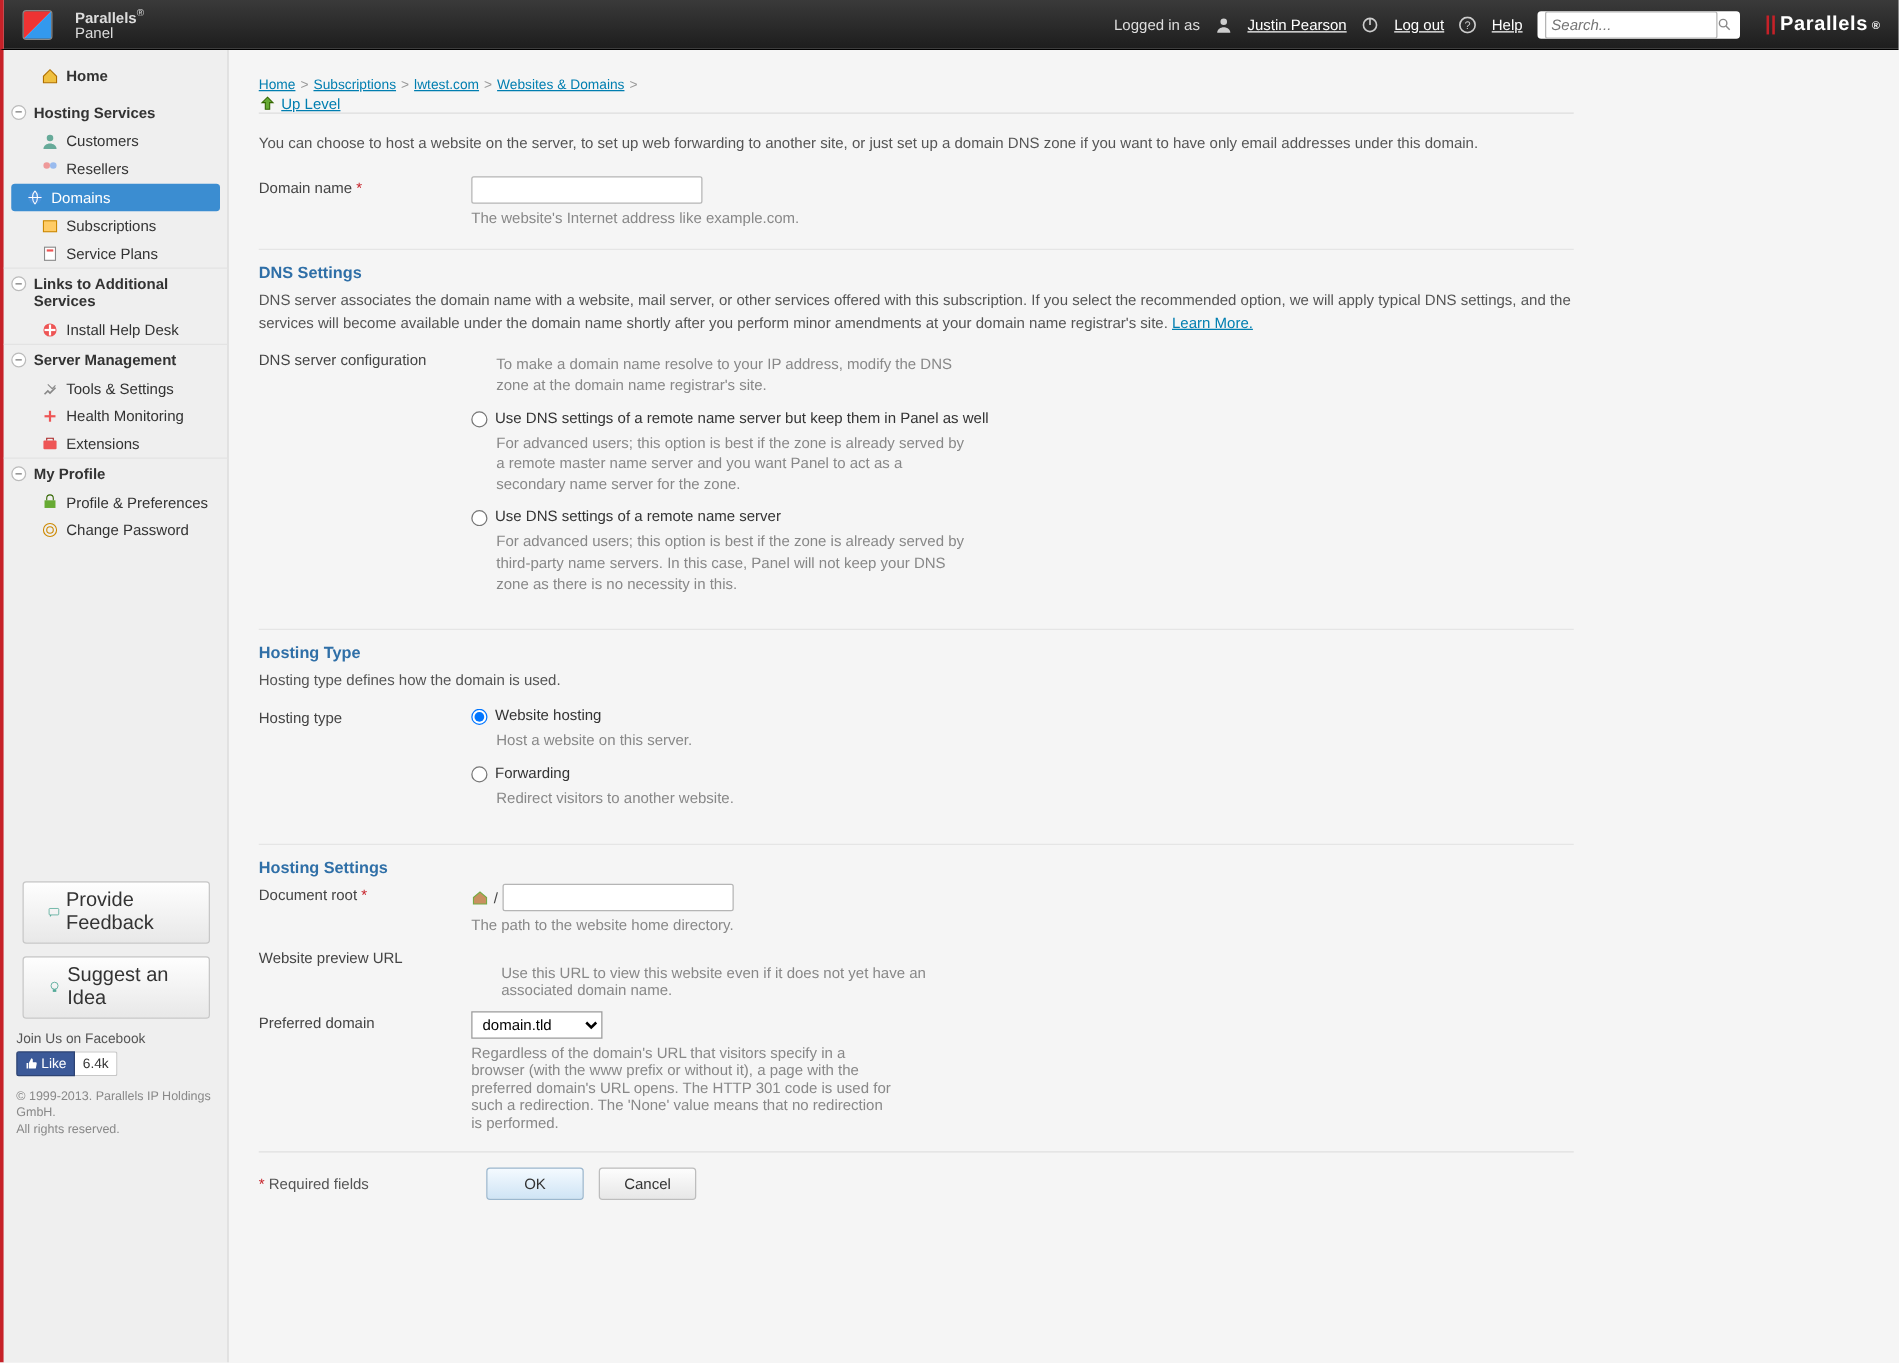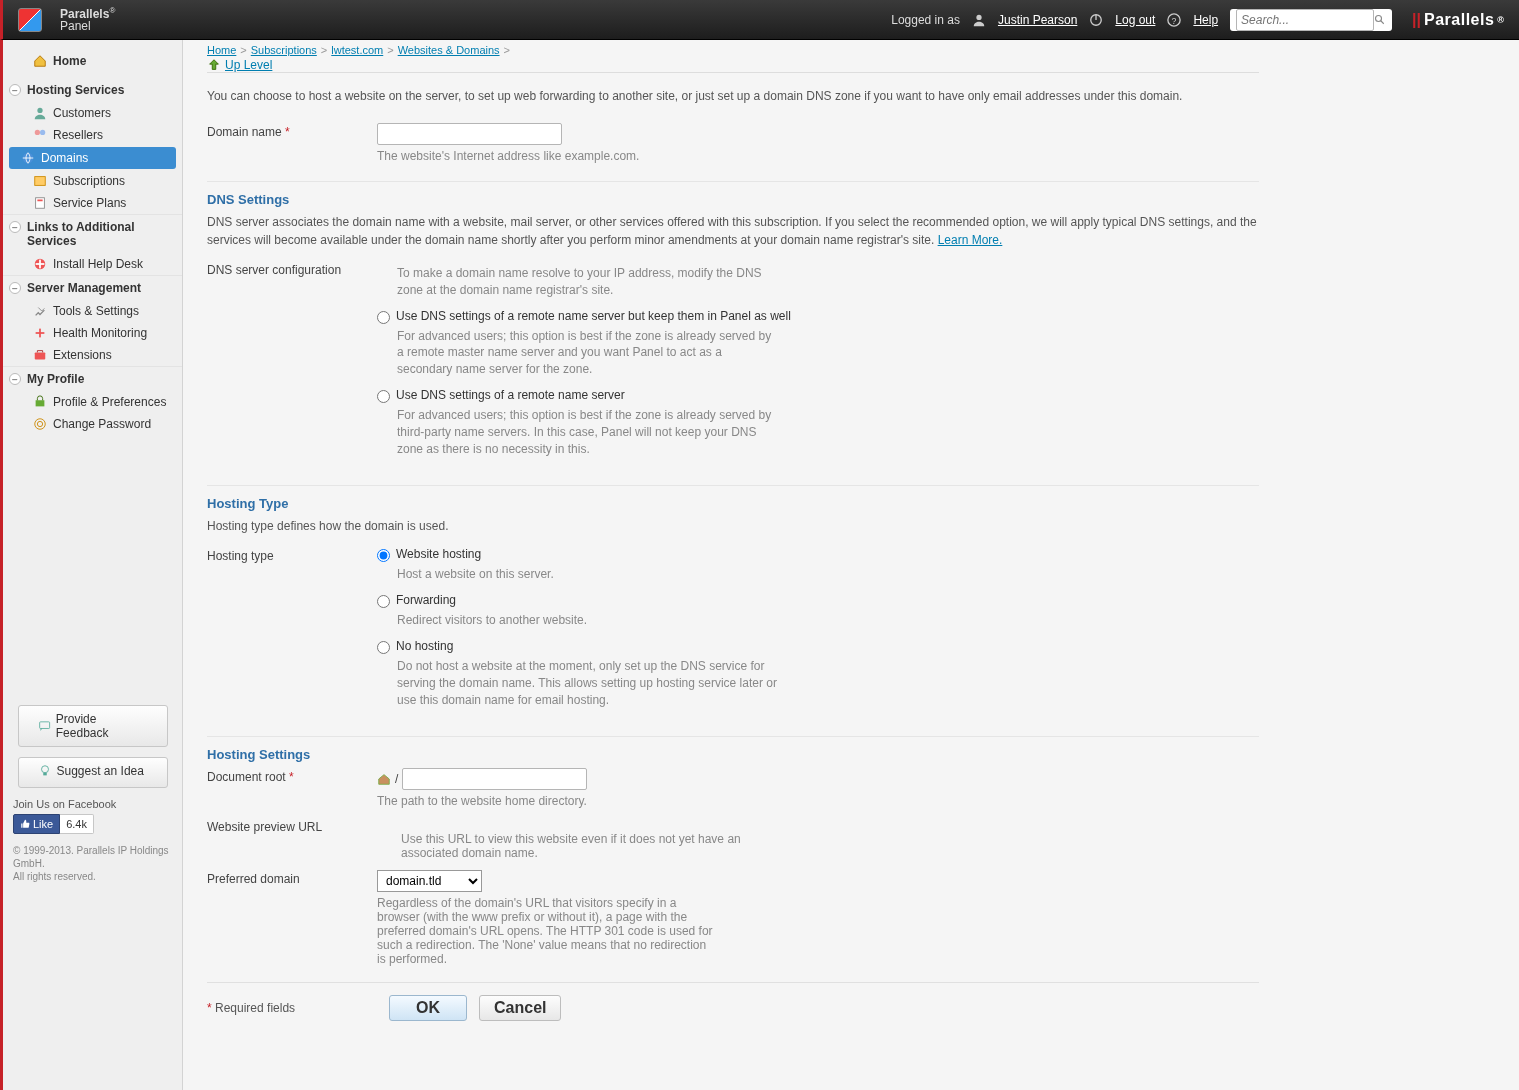--- a/index.html
+++ b/index.html
@@ -74,30 +74,30 @@
 .sidebar-item.home { padding-left: 30px; font-weight:bold; margin-bottom:6px;}
 .sidebar-item.active {
   background: #3b8dd1; color: #fff; border-radius: 3px; margin: 1px 6px; padding-left: 12px;
 }
 .sidebar-item .mini-icon { width: 14px; height: 14px; flex-shrink: 0; }
 .sidebar-bottom { padding: 10px; }
 .sb-btn {
   display:block; width:150px; margin: 0 auto 10px;
   border:1px solid #c7c7c7; border-radius:3px;
   background: linear-gradient(#fefefe,#e8e8e8);
-  padding: 6px 19px; font-size: 12px; color:#333; cursor:pointer;
+  padding: 6px 19px; font-size: 16px; color:#333; cursor:pointer;
   text-align:left;
 }
 .fb-row { display:flex; align-items:flex-end; gap:0; }
 .fb-like { background:#3b5998;color:#fff;font-size:11px;padding:3px 6px;border:1px solid #2d4373;border-radius:2px 0 0 2px; display:flex;align-items:center;gap:3px;}
 .fb-count { background:#fff;border:1px solid #c7c7c7;border-left:0;border-radius:0 2px 2px 0;padding:3px 6px;font-size:11px;color:#333;}
 .sb-footer { font-size: 10px; color:#888; margin-top:10px; line-height:1.3; }
 
 
-.main { flex:1; padding: 4px 24px 24px; background:#f5f5f5; max-width: 1100px;}
+.main { flex:1; padding: 22px 24px 24px; background:#f5f5f5; max-width: 1100px;}
 .breadcrumb { font-size: 11px; color:#888; margin-bottom:2px;}
 .breadcrumb span.sep { margin: 0 4px; color:#999;}
 .page-head { display:flex; align-items:center; justify-content:space-between; border-bottom:1px solid #ddd; margin-bottom:16px;}
 h1 { font-family: Georgia, serif; font-weight:normal; font-size: 24px; color:#444; padding-bottom:6px;}
 .uplevel { font-size:12px; display:flex; align-items:flex-start; gap:4px;}
 
 .intro { margin-bottom: 20px; color:#555;}
 .formrow { display:flex; margin-bottom:4px; }
 .formrow > .lbl { width: 170px; color:#444; padding-top:2px;}
 .formrow > .fld { flex:1; max-width: 740px;}
@@ -114,21 +114,21 @@
 .radio-item input[type=radio]{ margin-top:2px; }
 .radio-item .hint { margin-left: 20px; max-width: 380px; line-height:1.4;}
 
 .select { border:1px solid #999; padding:2px 4px; font-size:12px; background:#fff; height:22px;}
 
 .actions-bar { border-top:1px solid #e0e0e0; margin-top:16px; padding-top:12px; display:flex; align-items:center; gap:12px;}
 .btn {
   min-width:78px; height:26px; padding:0 14px;
   border:1px solid #9bb7ce; border-radius:3px;
   background: linear-gradient(#f4faff,#cfe4f5);
-  color:#333; font-size:16px; cursor:pointer;font-weight:bold;
+  color:#333; font-size:12px; cursor:pointer;
 }
 .btn.sec {
   border:1px solid #bdbdbd;
   background: linear-gradient(#fdfdfd,#e7e7e7);
 }
 .reqfields { color:#555; }
 svg { display:block; }
 </style>
 </head>
 <body>
@@ -399,27 +399,20 @@
             </label>
             <div class="hint">Host a website on this server.</div>
           </div>
           <div class="radio-item">
             <label>
               <input type="radio" name="hostingtype" style="">
               <span>Forwarding</span>
             </label>
             <div class="hint">Redirect visitors to another website.</div>
           </div>
-          <div class="radio-item">
-            <label>
-              <input type="radio" name="hostingtype" style="">
-              <span>No hosting</span>
-            </label>
-            <div class="hint">Do not host a website at the moment, only set up the DNS service for serving the domain name. This allows setting up hosting service later or use this domain name for email hosting.</div>
-          </div>
         </div>
     </div>
 
     <div class="section-title">Hosting Settings</div>
     <div class="formrow">
       <div class="lbl">
         <span>Document root</span> <span class="req">*</span>
       </div>
       <div class="fld">
         <span style="display:inline-flex;align-items:center;gap:4px;">

